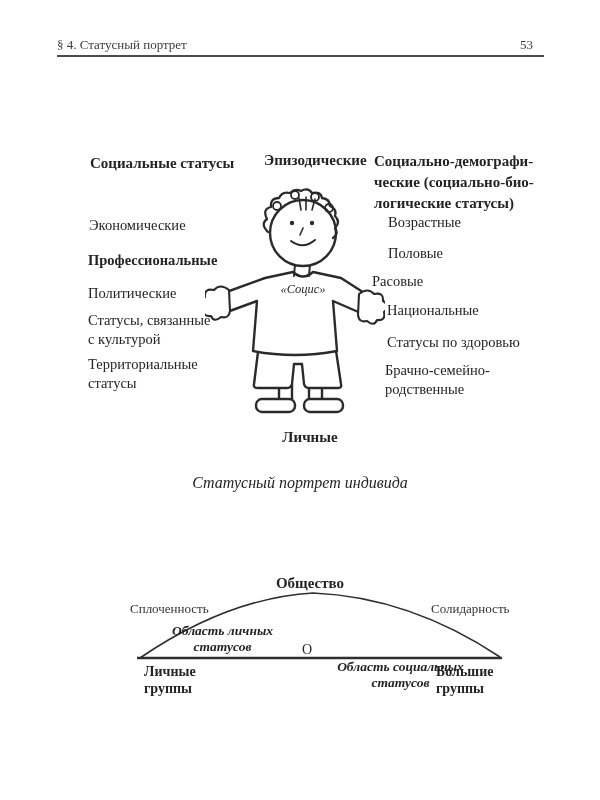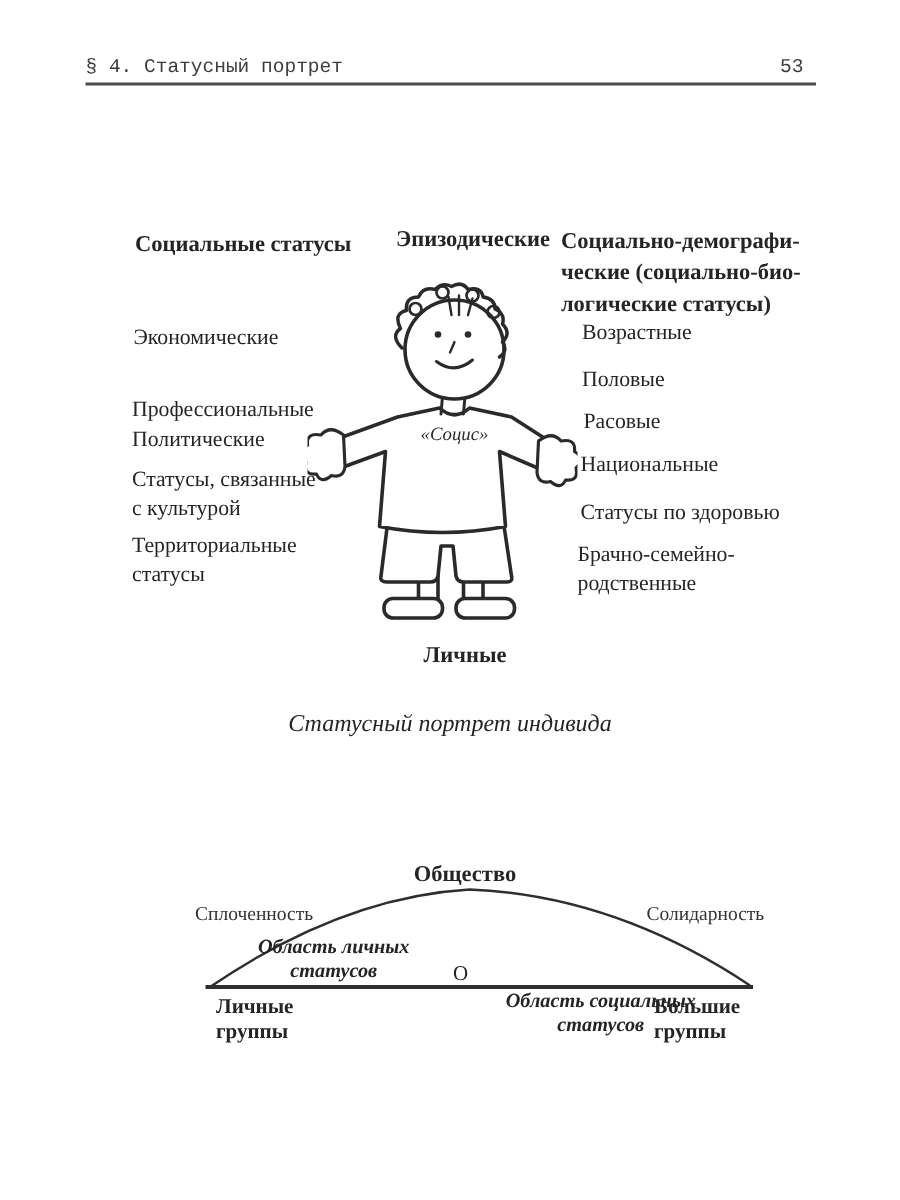--- a/index.html
+++ b/index.html
@@ -1,21 +1,21 @@
 <!DOCTYPE html>
 <html><head>
 <meta charset="utf-8">
 <style>
   html,body{margin:0;padding:0;background:#fff;}
   #page{position:relative;width:600px;height:800px;background:#ffffff;overflow:hidden;
         font-family:"Liberation Serif",serif;color:#242424;}
   .abs{position:absolute;}
   .prewrap{white-space:pre-line;}
   
-  .runhead{font-family:Liberation Mono, monospace;font-size:13px;color:#3c3c3c;}
+  .runhead{font-family:Liberation Serif, serif;font-size:13px;color:#3c3c3c;}
   .headrule{border-top:2px solid #4c4c4c;height:0;}
   
   .colhead{font-weight:bold;font-size:15px;line-height:21px;}
   
   .item{font-size:14.5px;line-height:19px;}
   
   .bold-label{font-weight:bold;font-size:15px;}
   .caption{font-style:italic;font-size:16px;text-align:center;}
   
   .soc-title{font-weight:bold;font-size:15px;text-align:center;}
@@ -34,30 +34,30 @@
   <div class="abs runhead" style="left:520px;top:37px;width:24px;text-align:left;">53</div>
   <div class="abs headrule" style="left:57px;right:56px;top:55px;"></div>
 
   <div class="abs colhead" style="left:90px;top:153px;width:180px;">Социальные статусы</div>
   <div class="abs colhead" style="left:264px;top:150px;width:110px;">Эпизодические</div>
   <div class="abs colhead prewrap" style="left:374px;top:151px;width:186px;">Социально-демографи-
 ческие (социально-био-
 логические статусы)</div>
 
   <div class="abs item" style="left:89px;top:216px;">Экономические</div>
-  <div class="abs item" style="left:88px;top:264px;">Профессиональные</div>
+  <div class="abs item" style="left:88px;top:251px;font-weight:bold;">Профессиональные</div>
   <div class="abs item" style="left:88px;top:284px;">Политические</div>
   <div class="abs item prewrap" style="left:88px;top:311px;">Статусы, связанные
 с культурой</div>
   <div class="abs item prewrap" style="left:88px;top:355px;">Территориальные
 статусы</div>
 
   <div class="abs item" style="left:388px;top:213px;">Возрастные</div>
   <div class="abs item" style="left:388px;top:244px;">Половые</div>
-  <div class="abs item" style="left:389px;top:272px;">Расовые</div>
+  <div class="abs item" style="left:372px;top:272px;">Расовые</div>
   <div class="abs item" style="left:387px;top:301px;">Национальные</div>
   <div class="abs item" style="left:387px;top:333px;">Статусы по здоровью</div>
   <div class="abs item prewrap" style="left:385px;top:361px;">Брачно-семейно-
 родственные</div>
 
   <svg class="abs" style="left:205px;top:188px;" width="180" height="230" viewBox="0 0 180 230">
     <g fill="#ffffff" stroke="#2a2a2a" stroke-width="2.4" stroke-linejoin="round" stroke-linecap="round">
 
       <path d="M74,196 L74,216 M87,196 L87,212" fill="none"></path>
       <path d="M104,196 L104,212 M117,196 L117,216" fill="none"></path>

